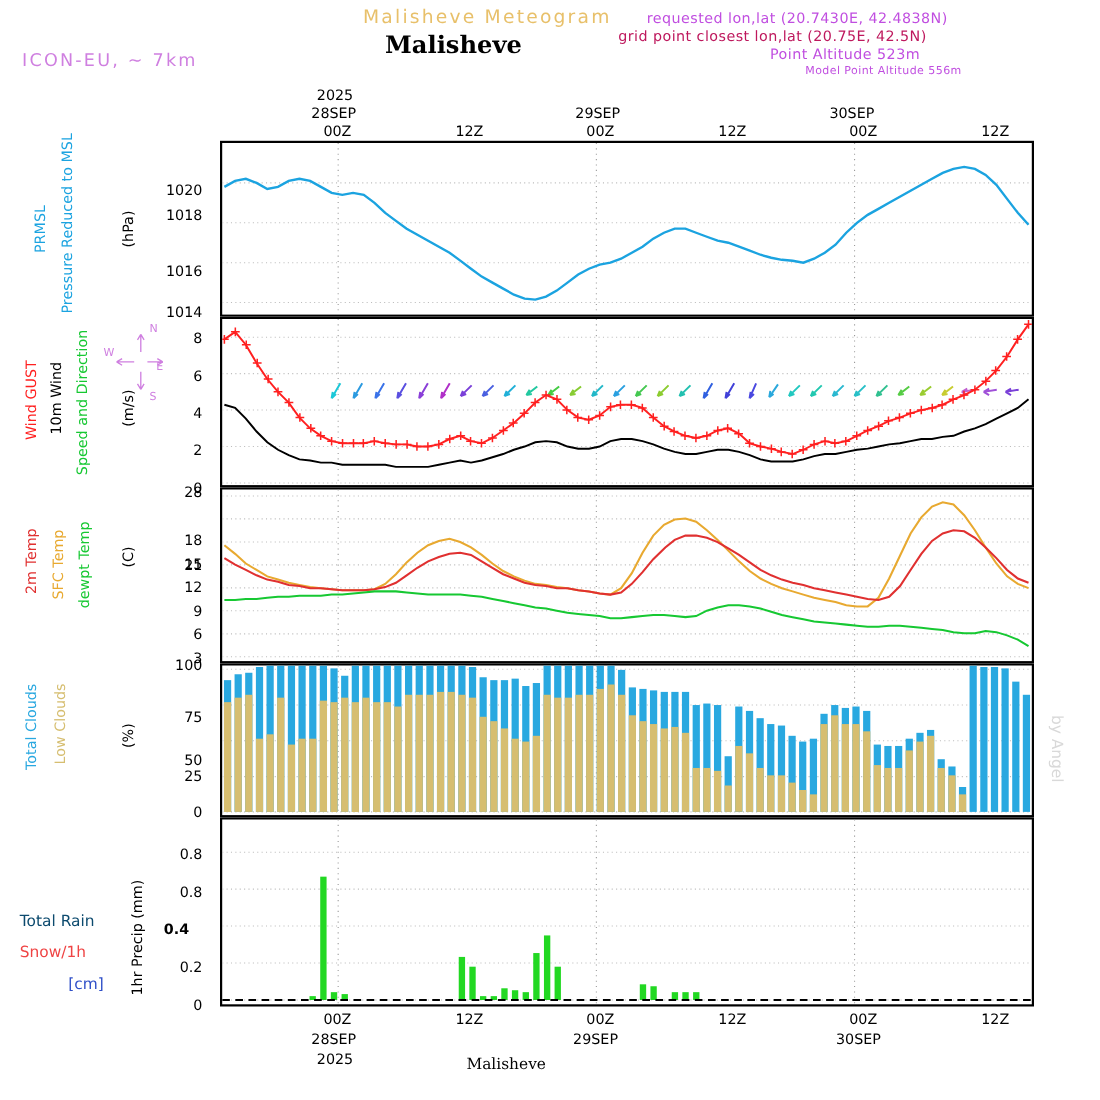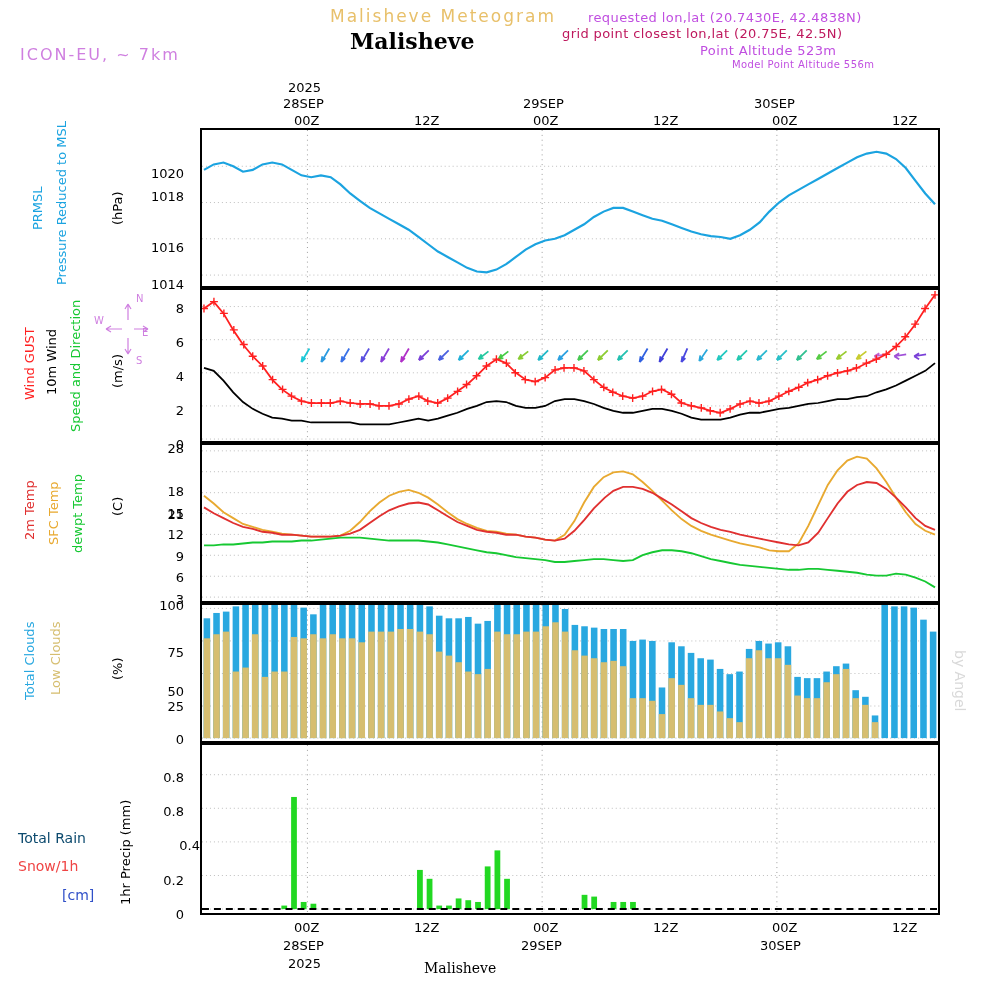--- a/index.html
+++ b/index.html
@@ -454,21 +454,21 @@
         <rect x="391.4" y="155.2" width="5.8" height="12.8" fill="#22d822"></rect>
         <rect x="410.9" y="160.7" width="5.8" height="7.3" fill="#22d822"></rect>
         <rect x="420.6" y="160.7" width="5.8" height="7.3" fill="#22d822"></rect>
         <rect x="430.4" y="160.7" width="5.8" height="7.3" fill="#22d822"></rect>
       </g>
     <line x1="0" y1="168" x2="740" y2="168" stroke="#000" stroke-width="2" stroke-dasharray="7 5"></line>
   </svg>
 </div>
 <div class="ylab nb" style="left:136px;top:907px;">0</div>
 <div class="ylab nb" style="left:128px;top:873px;width:56px;">0.2</div>
-<div class="ylab nb" style="left:144px;top:838px;width:56px;">0.4</div>
+<div class="ylab nb" style="left:116px;top:838px;width:56px;font-weight:bold;">0.4</div>
 <div class="ylab nb" style="left:128px;top:804px;width:56px;">0.8</div>
 <div class="ylab nb" style="left:128px;top:770px;width:56px;">0.8</div>
 
 <div class="abs nb" style="left:18px;top:830px;font-size:14px;color:#0c4a6e;">Total  Rain</div>
 <div class="abs nb" style="left:18px;top:858px;font-size:14px;color:#ef4444;">Snow/1h</div>
 <div class="abs nb" style="left:62px;top:887px;font-size:14px;color:#3050c8;">[cm]</div>
 <div class="rot nb" style="left:118px;top:905px;transform:rotate(-90deg);color:#000;">1hr Precip (mm)</div>
 
 <div class="xlab nb" style="left:294px;top:920px;">00Z</div>
 <div class="xlab nb" style="left:283px;top:938px;">28SEP</div>

